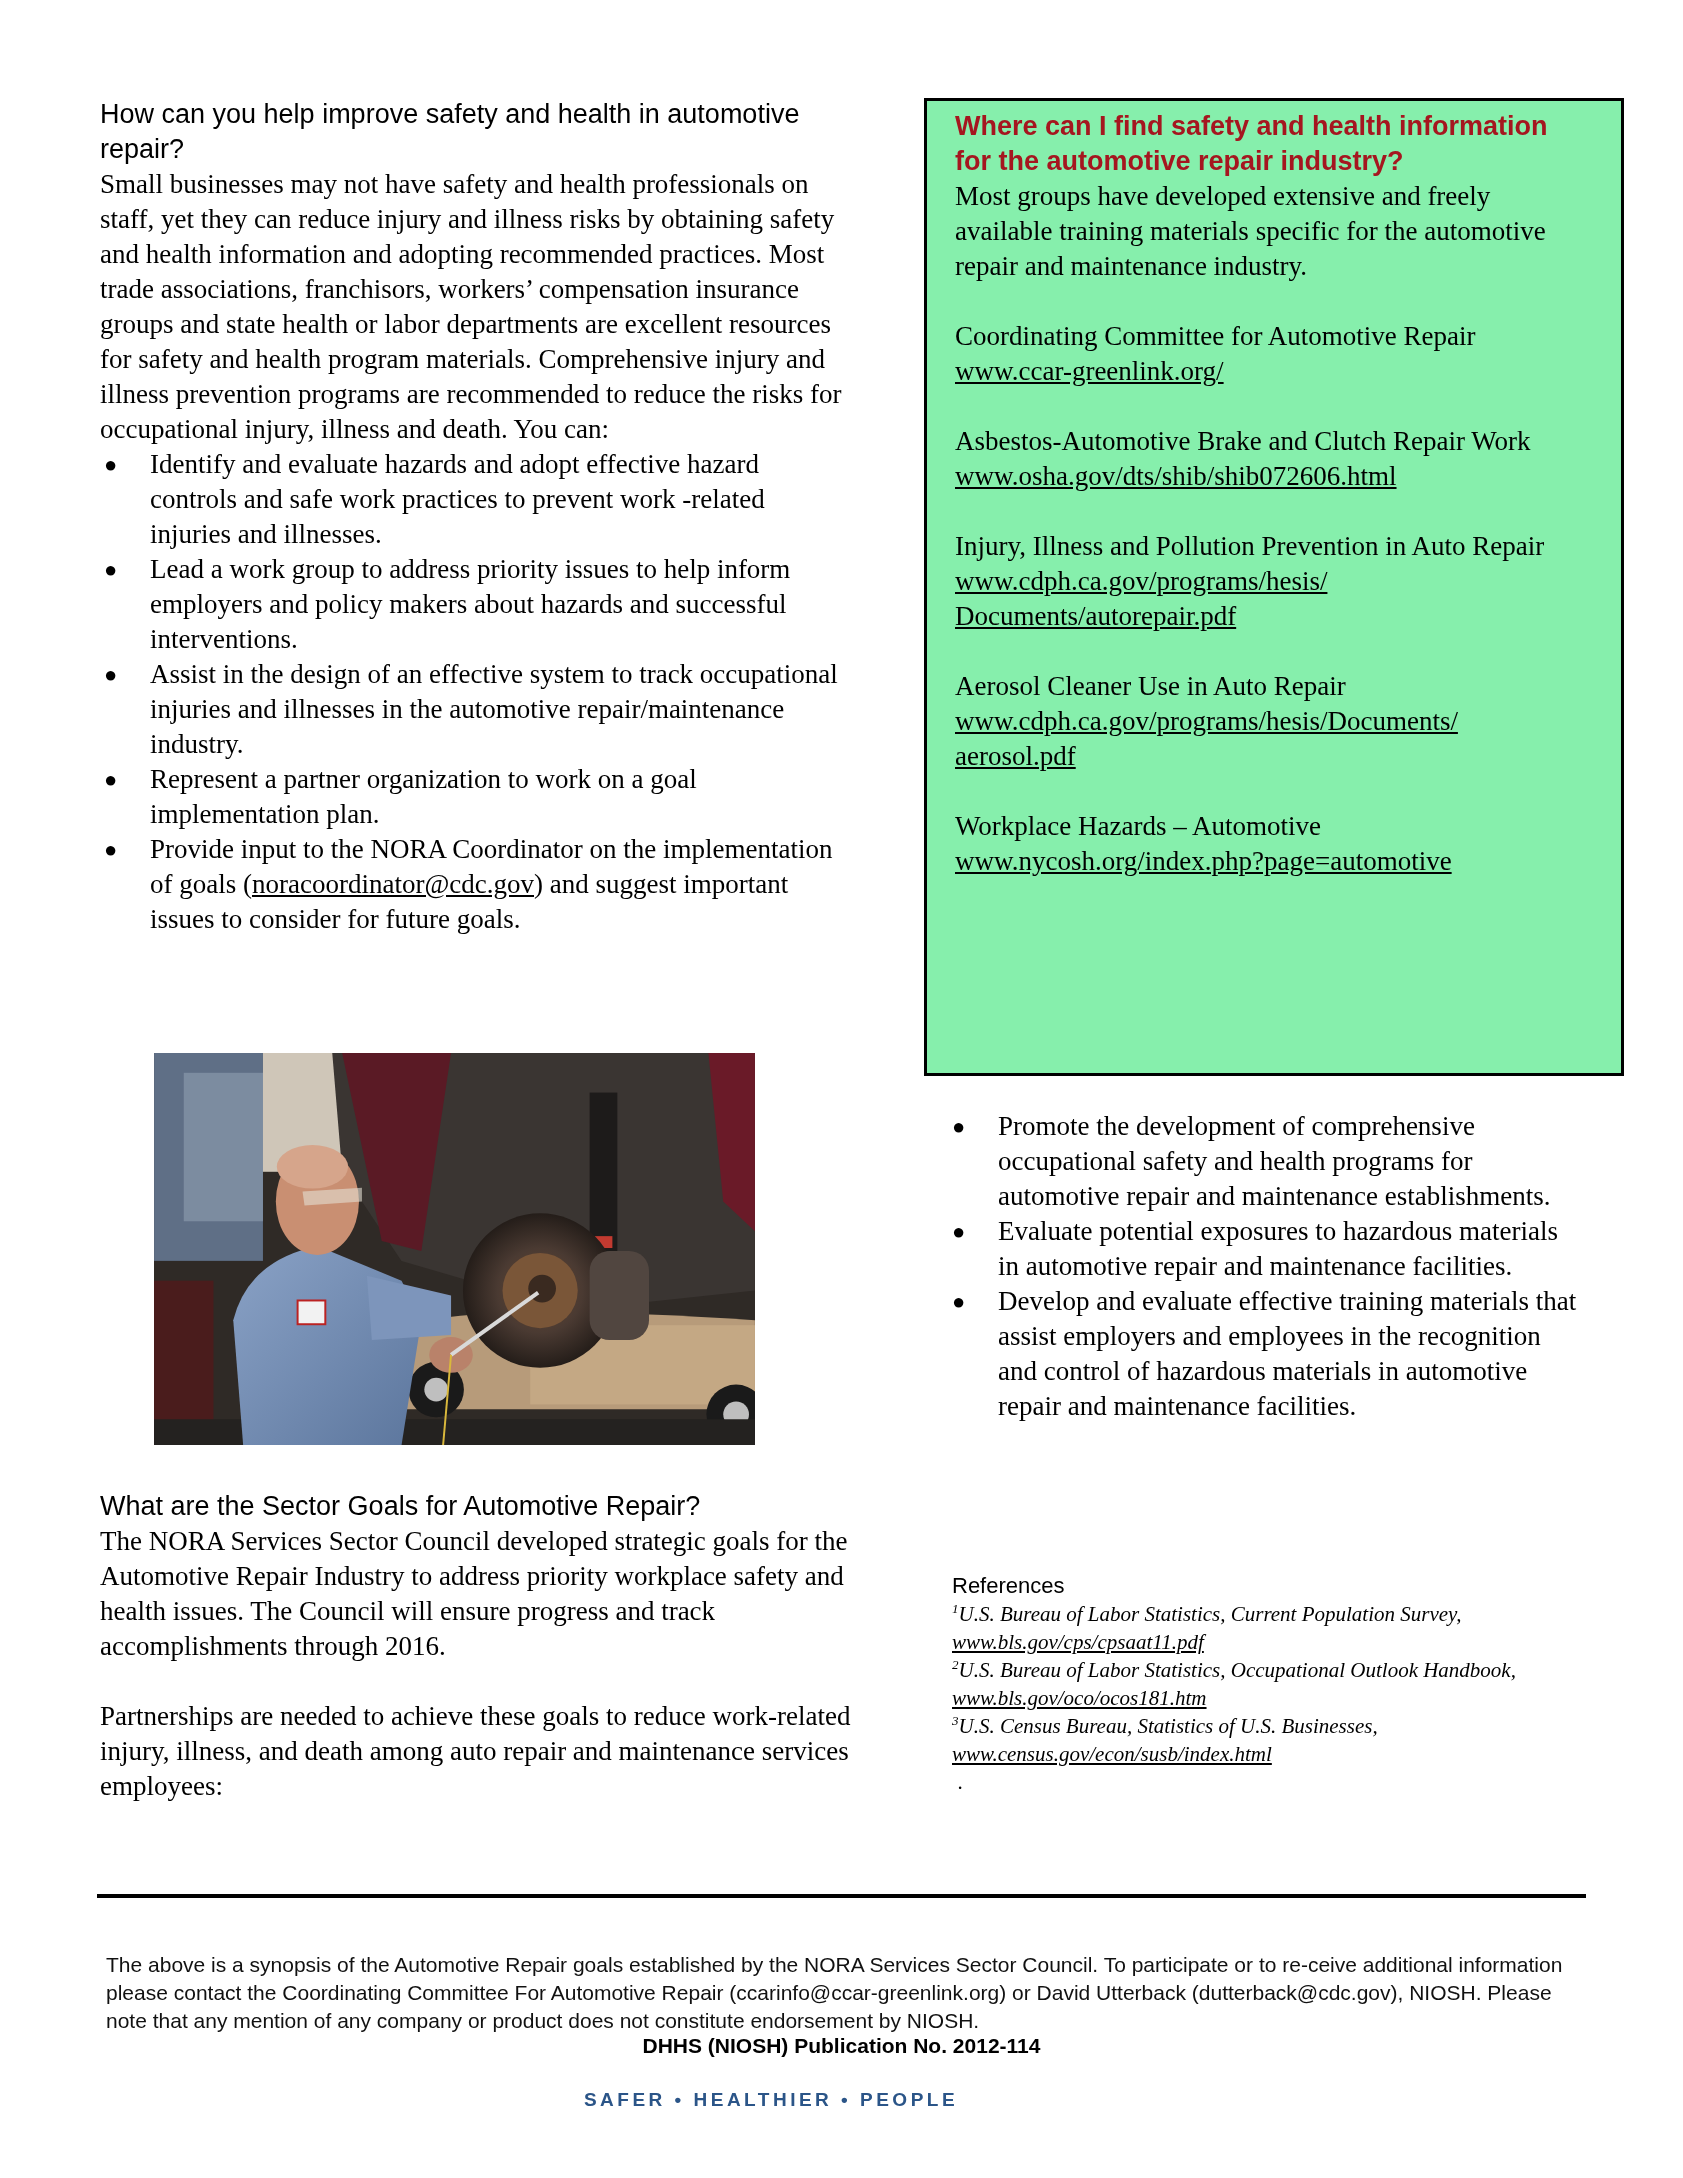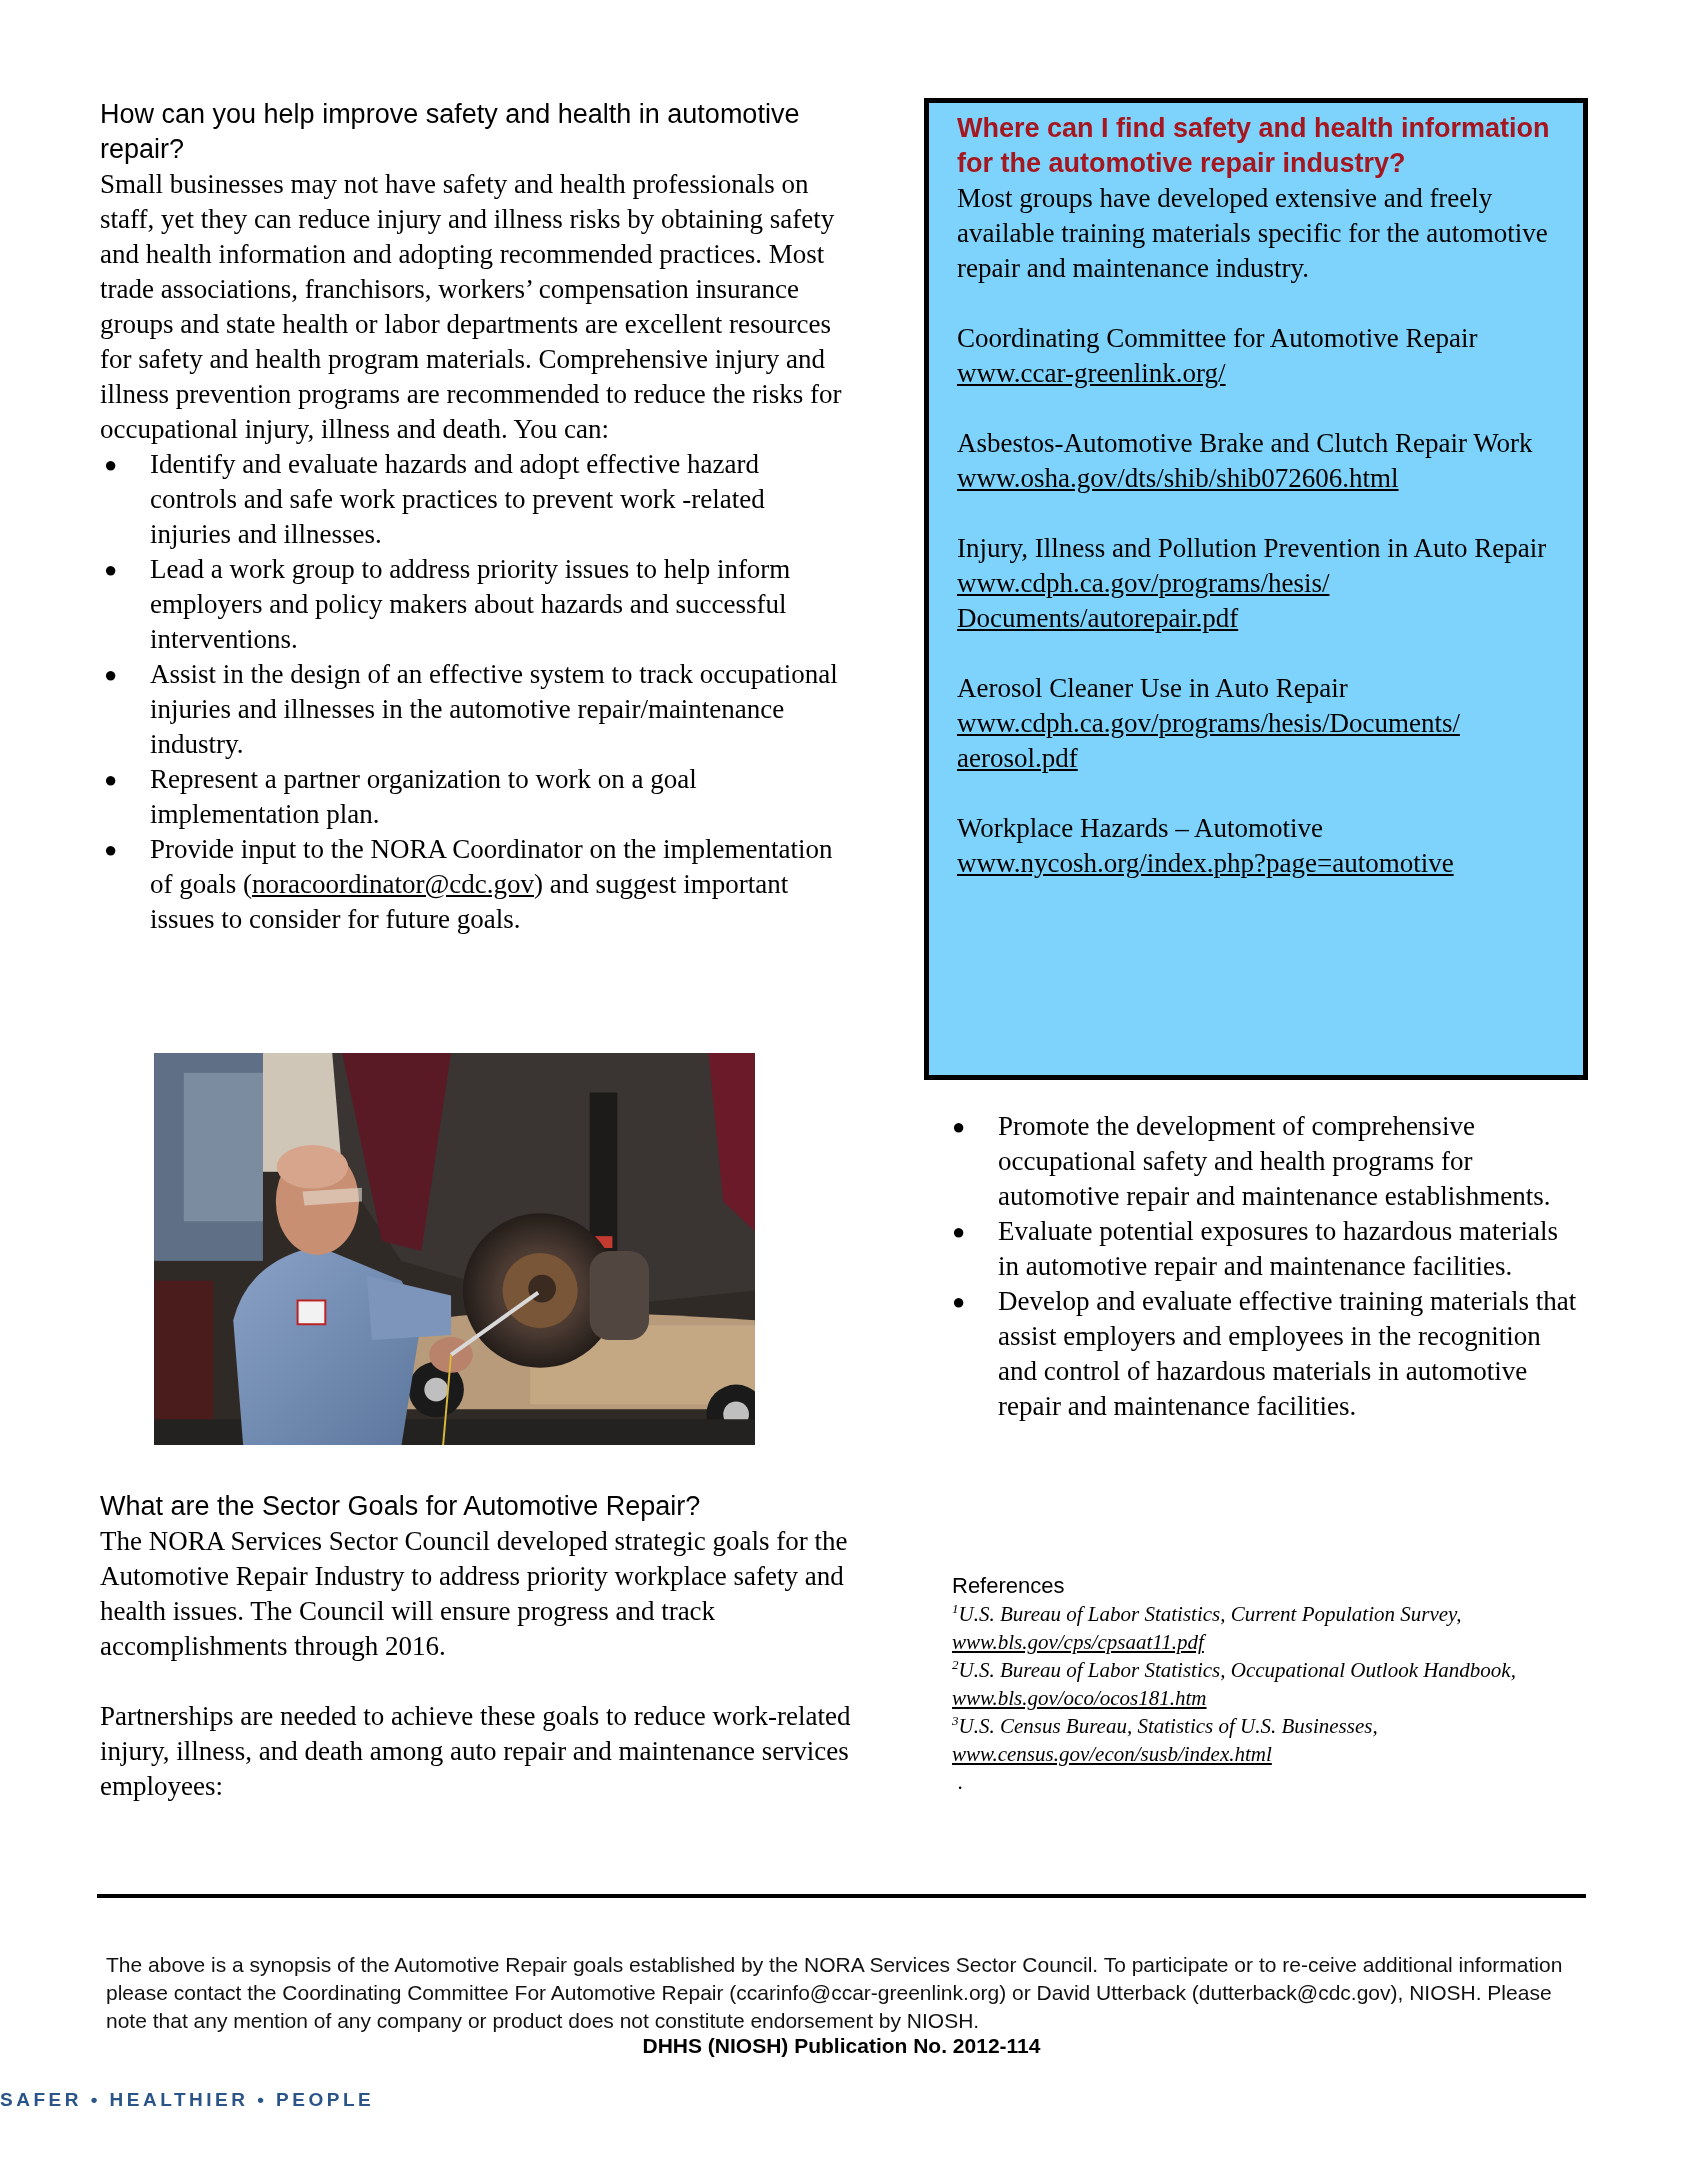--- a/index.html
+++ b/index.html
@@ -11,36 +11,36 @@
   .body { font-family: "Liberation Serif", serif; font-size: 27px; line-height: 35px; margin: 0; }
   ul.bul { list-style: none; margin: 0; padding: 0; }
   ul.bul li { position: relative; padding-left: 50px; font-family: "Liberation Serif", serif; font-size: 27px; line-height: 35px; }
   ul.bul li .dot { position: absolute; left: 4px; top: 0; font-size: 22px; }
   a.lnk { color: #000; text-decoration: underline; }
 
   #photo { left: 154px; top: 1053px; width: 601px; height: 392px; overflow: hidden; background: #3b3631; }
 
   #sector { left: 100px; top: 1489px; width: 752px; }
 
-  #resource-box { left: 924px; top: 98px; width: 654px; height: 972px; border: 5px solid #000000; background: #7dd3fc; box-sizing: content-box; }
+  #resource-box { left: 924px; top: 98px; width: 654px; height: 972px; border: 3px solid #000000; background: #86efac; box-sizing: content-box; padding-left: 40px; }
   #resource-box .inner { position: absolute; left: 28px; top: 8px; width: 614px; }
   .box-h { font-family: "Liberation Sans", sans-serif; font-weight: bold; font-size: 27px; line-height: 35px; color: #a5161f; margin: 0; }
   .res { margin-top: 35px; }
 
   #right-goals { left: 948px; top: 1109px; width: 634px; }
 
   #refs { left: 952px; top: 1572px; width: 634px; }
   .ref-h { font-family: "Liberation Sans", sans-serif; font-weight: normal; font-size: 22px; line-height: 28px; }
   .ref { font-family: "Liberation Serif", serif; font-style: italic; font-size: 21px; line-height: 28px; }
   .ref sup { font-size: 13px; vertical-align: 8px; line-height: 0; }
 
   #rule { left: 97px; top: 1894px; width: 1489px; height: 4px; background: #000; }
   #footer-text { left: 106px; top: 1916px; width: 1485px; font-family: "Liberation Sans", sans-serif; font-size: 21px; line-height: 28px; color: #111; margin-top: 35px; }
   #pub { left: 0; top: 2032px; width: 1683px; text-align: center; font-family: "Liberation Sans", sans-serif; font-weight: bold; font-size: 21px; line-height: 28px; }
-  #tagline { left: 0; top: 2089px; width: 1542px; font-family: "Liberation Sans", sans-serif; font-weight: bold; font-size: 19px; letter-spacing: 3.5px; color: #2b5588; }
+  #tagline { left: 0; top: 2089px; width: 1542px; text-align: center; font-family: "Liberation Sans", sans-serif; font-weight: bold; font-size: 19px; letter-spacing: 3.5px; color: #2b5588; }
 </style>
 </head>
 <body>
 
 <div id="left-col" class="abs">
   <h2 class="h2">How can you help improve safety and health in automotive repair?</h2>
   <p class="body">Small businesses may not have safety and health professionals on staff, yet they can reduce injury and illness risks by obtaining safety and health information and adopting recommended practices. Most trade associations, franchisors, workers’ compensation insurance groups and state health or labor departments are excellent resources for safety and health program materials. Comprehensive injury and illness prevention programs are recommended to reduce the risks for occupational injury, illness and death. You can:</p>
   <ul class="bul">
     <li><span class="dot">●</span><span>Identify and evaluate hazards and adopt effective hazard controls and safe work practices to prevent work -related injuries and illnesses.</span></li>
     <li><span class="dot">●</span><span>Lead a work group to address priority issues to help inform employers and policy makers about hazards and successful interventions.</span></li>

